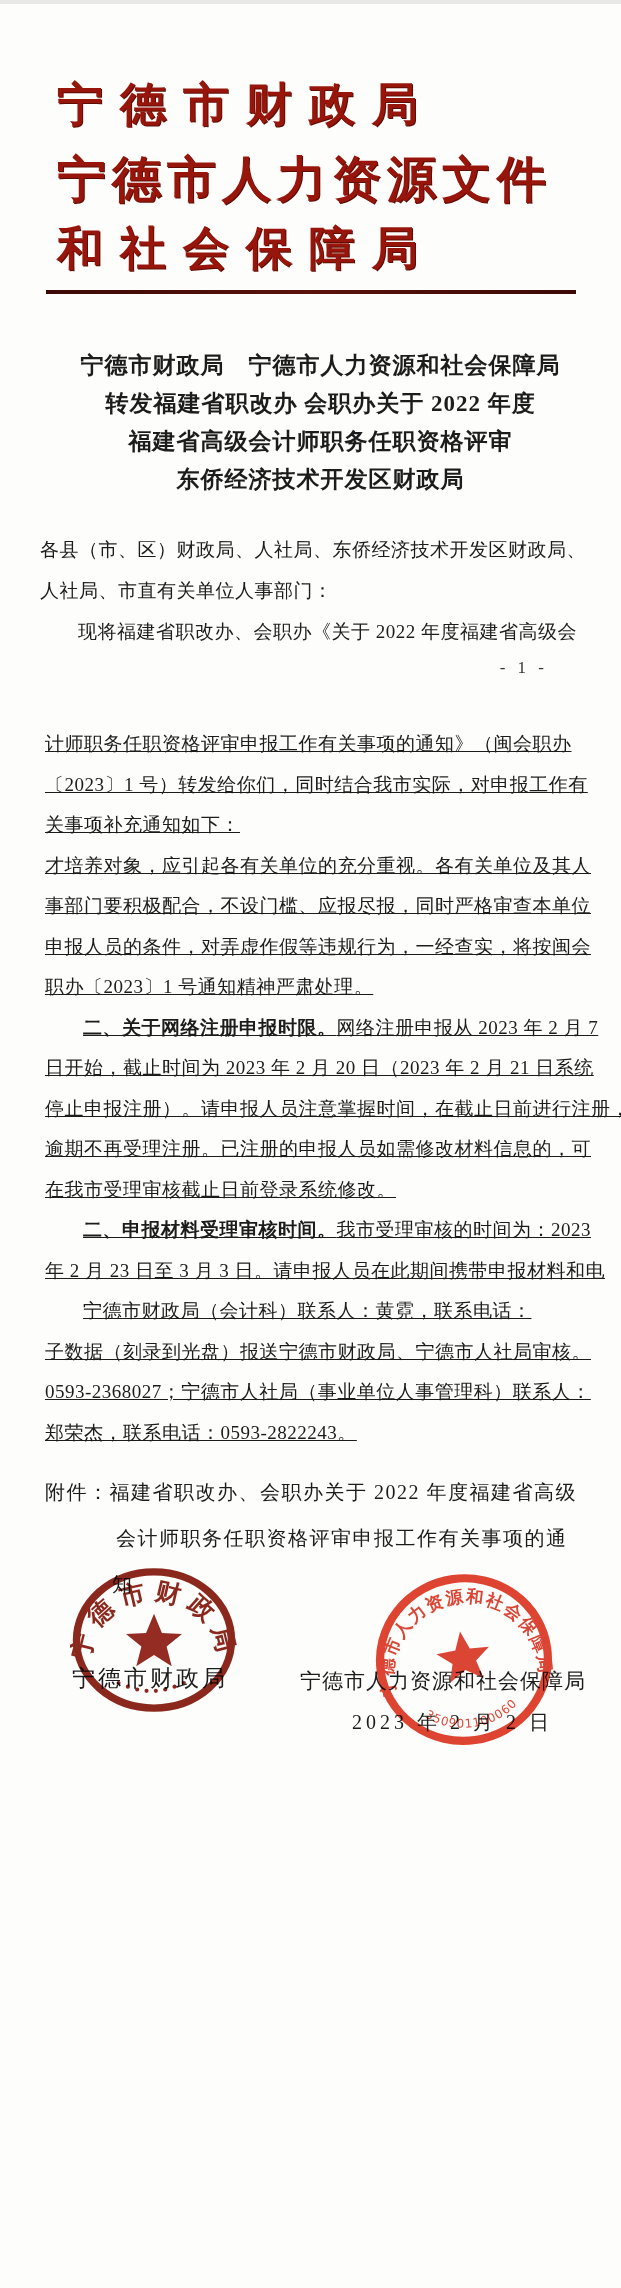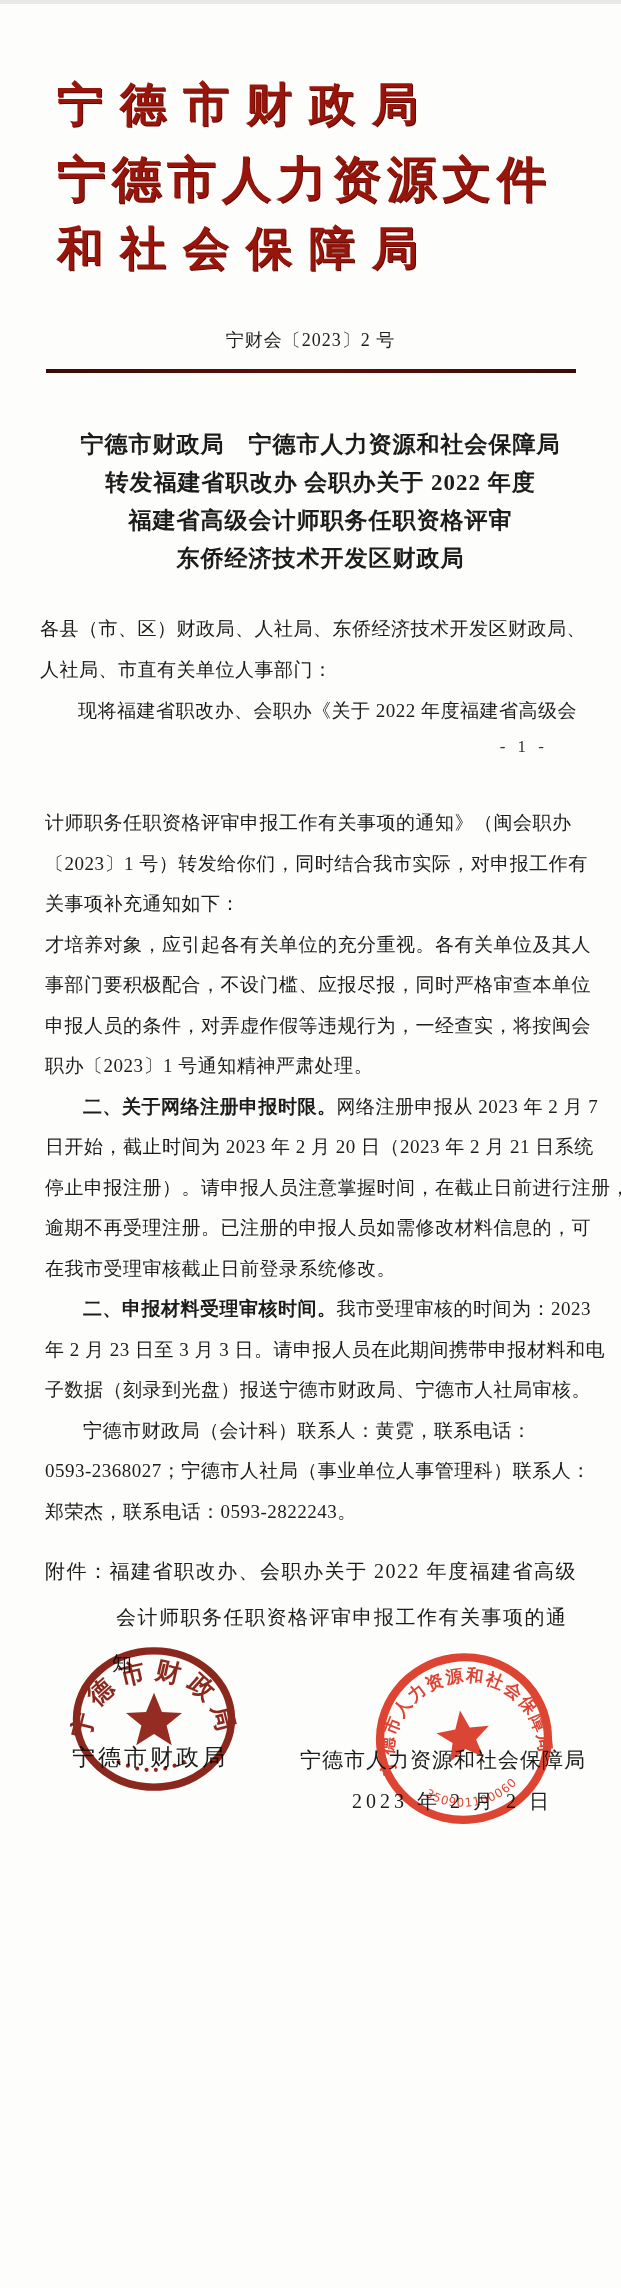--- a/index.html
+++ b/index.html
@@ -20,21 +20,21 @@
   
   .doc-number{margin-top:57px;text-align:center;font-size:18px;line-height:22px;letter-spacing:1px;}
   
   .red-rule{width:530px;height:4px;margin:18px auto 0 auto;background:linear-gradient(90deg,#3c0a06,#5a120a,#3c0a06);}
   
   .title{margin-top:53px;text-align:center;font-weight:bold;font-size:23px;line-height:38px;letter-spacing:1px;padding-left:20px;}
   
   .body-block{padding:0 45px;font-size:19px;letter-spacing:.5px;}
   .p1{margin-top:30px;padding-left:40px;}
   .b-line{line-height:41px;white-space:nowrap;}
-  .p2 .b-line{line-height:40.5px;}
+  .p2 .b-line{line-height:40.5px;text-decoration:underline;}
   .ind{padding-left:38px;}
   .bold-seg{font-weight:bold;}
   .page-number{margin-top:6px;padding-right:73px;text-align:right;font-size:17px;line-height:20px;letter-spacing:4px;color:#333;}
   .p2{margin-top:46px;}
   
   .closing{position:relative;height:718px;font-size:20px;}
   .attach-line{position:absolute;white-space:nowrap;letter-spacing:1.5px;line-height:26px;}
   .attach-1{left:45px;top:26px;}
   .attach-2{left:116px;top:72px;}
   .attach-3{left:112px;top:118px;}
@@ -50,21 +50,20 @@
 <body>
 
 <div class="page">
 
   <div class="letterhead">
     <div class="lh-line1">宁德市财政局</div>
     <div class="lh-line2">宁德市人力资源文件</div>
     <div class="lh-line3">和社会保障局</div>
   </div>
 
-  <div class="doc-number">宁财会〔2023〕2 号</div>
 
   <div class="red-rule"></div>
 
   <div class="title">
     <div>宁德市财政局　宁德市人力资源和社会保障局</div>
     <div>转发福建省职改办 会职办关于 2022 年度</div>
     <div>福建省高级会计师职务任职资格评审</div>
     <div>东侨经济技术开发区财政局</div>
   </div>
 
@@ -84,22 +83,22 @@
     <div class="b-line"><span class="bold-seg"></span><span>事部门要积极配合，不设门槛、应报尽报，同时严格审查本单位</span></div>
     <div class="b-line"><span class="bold-seg"></span><span>申报人员的条件，对弄虚作假等违规行为，一经查实，将按闽会</span></div>
     <div class="b-line"><span class="bold-seg"></span><span>职办〔2023〕1 号通知精神严肃处理。</span></div>
     <div class="b-line ind"><span class="bold-seg">二、关于网络注册申报时限。</span><span>网络注册申报从 2023 年 2 月 7</span></div>
     <div class="b-line"><span class="bold-seg"></span><span>日开始，截止时间为 2023 年 2 月 20 日（2023 年 2 月 21 日系统</span></div>
     <div class="b-line"><span class="bold-seg"></span><span>停止申报注册）。请申报人员注意掌握时间，在截止日前进行注册，</span></div>
     <div class="b-line"><span class="bold-seg"></span><span>逾期不再受理注册。已注册的申报人员如需修改材料信息的，可</span></div>
     <div class="b-line"><span class="bold-seg"></span><span>在我市受理审核截止日前登录系统修改。</span></div>
     <div class="b-line ind"><span class="bold-seg">二、申报材料受理审核时间。</span><span>我市受理审核的时间为：2023</span></div>
     <div class="b-line"><span class="bold-seg"></span><span>年 2 月 23 日至 3 月 3 日。请申报人员在此期间携带申报材料和电</span></div>
+    <div class="b-line ind"><span class="bold-seg"></span><span>宁德市财政局（会计科）联系人：黄霓，联系电话：</span></div>
     <div class="b-line"><span class="bold-seg"></span><span>子数据（刻录到光盘）报送宁德市财政局、宁德市人社局审核。</span></div>
-    <div class="b-line ind"><span class="bold-seg"></span><span>宁德市财政局（会计科）联系人：黄霓，联系电话：</span></div>
     <div class="b-line"><span class="bold-seg"></span><span>0593-2368027；宁德市人社局（事业单位人事管理科）联系人：</span></div>
     <div class="b-line"><span class="bold-seg"></span><span>郑荣杰，联系电话：0593-2822243。</span></div>
   </div>
 
   <div class="closing">
     <div class="attach-line attach-1">附件：福建省职改办、会职办关于 2022 年度福建省高级</div>
     <div class="attach-line attach-2">会计师职务任职资格评审申报工作有关事项的通</div>
     <div class="attach-line attach-3">知</div>
 
     <div class="typed-name left-name">宁德市财政局</div>

